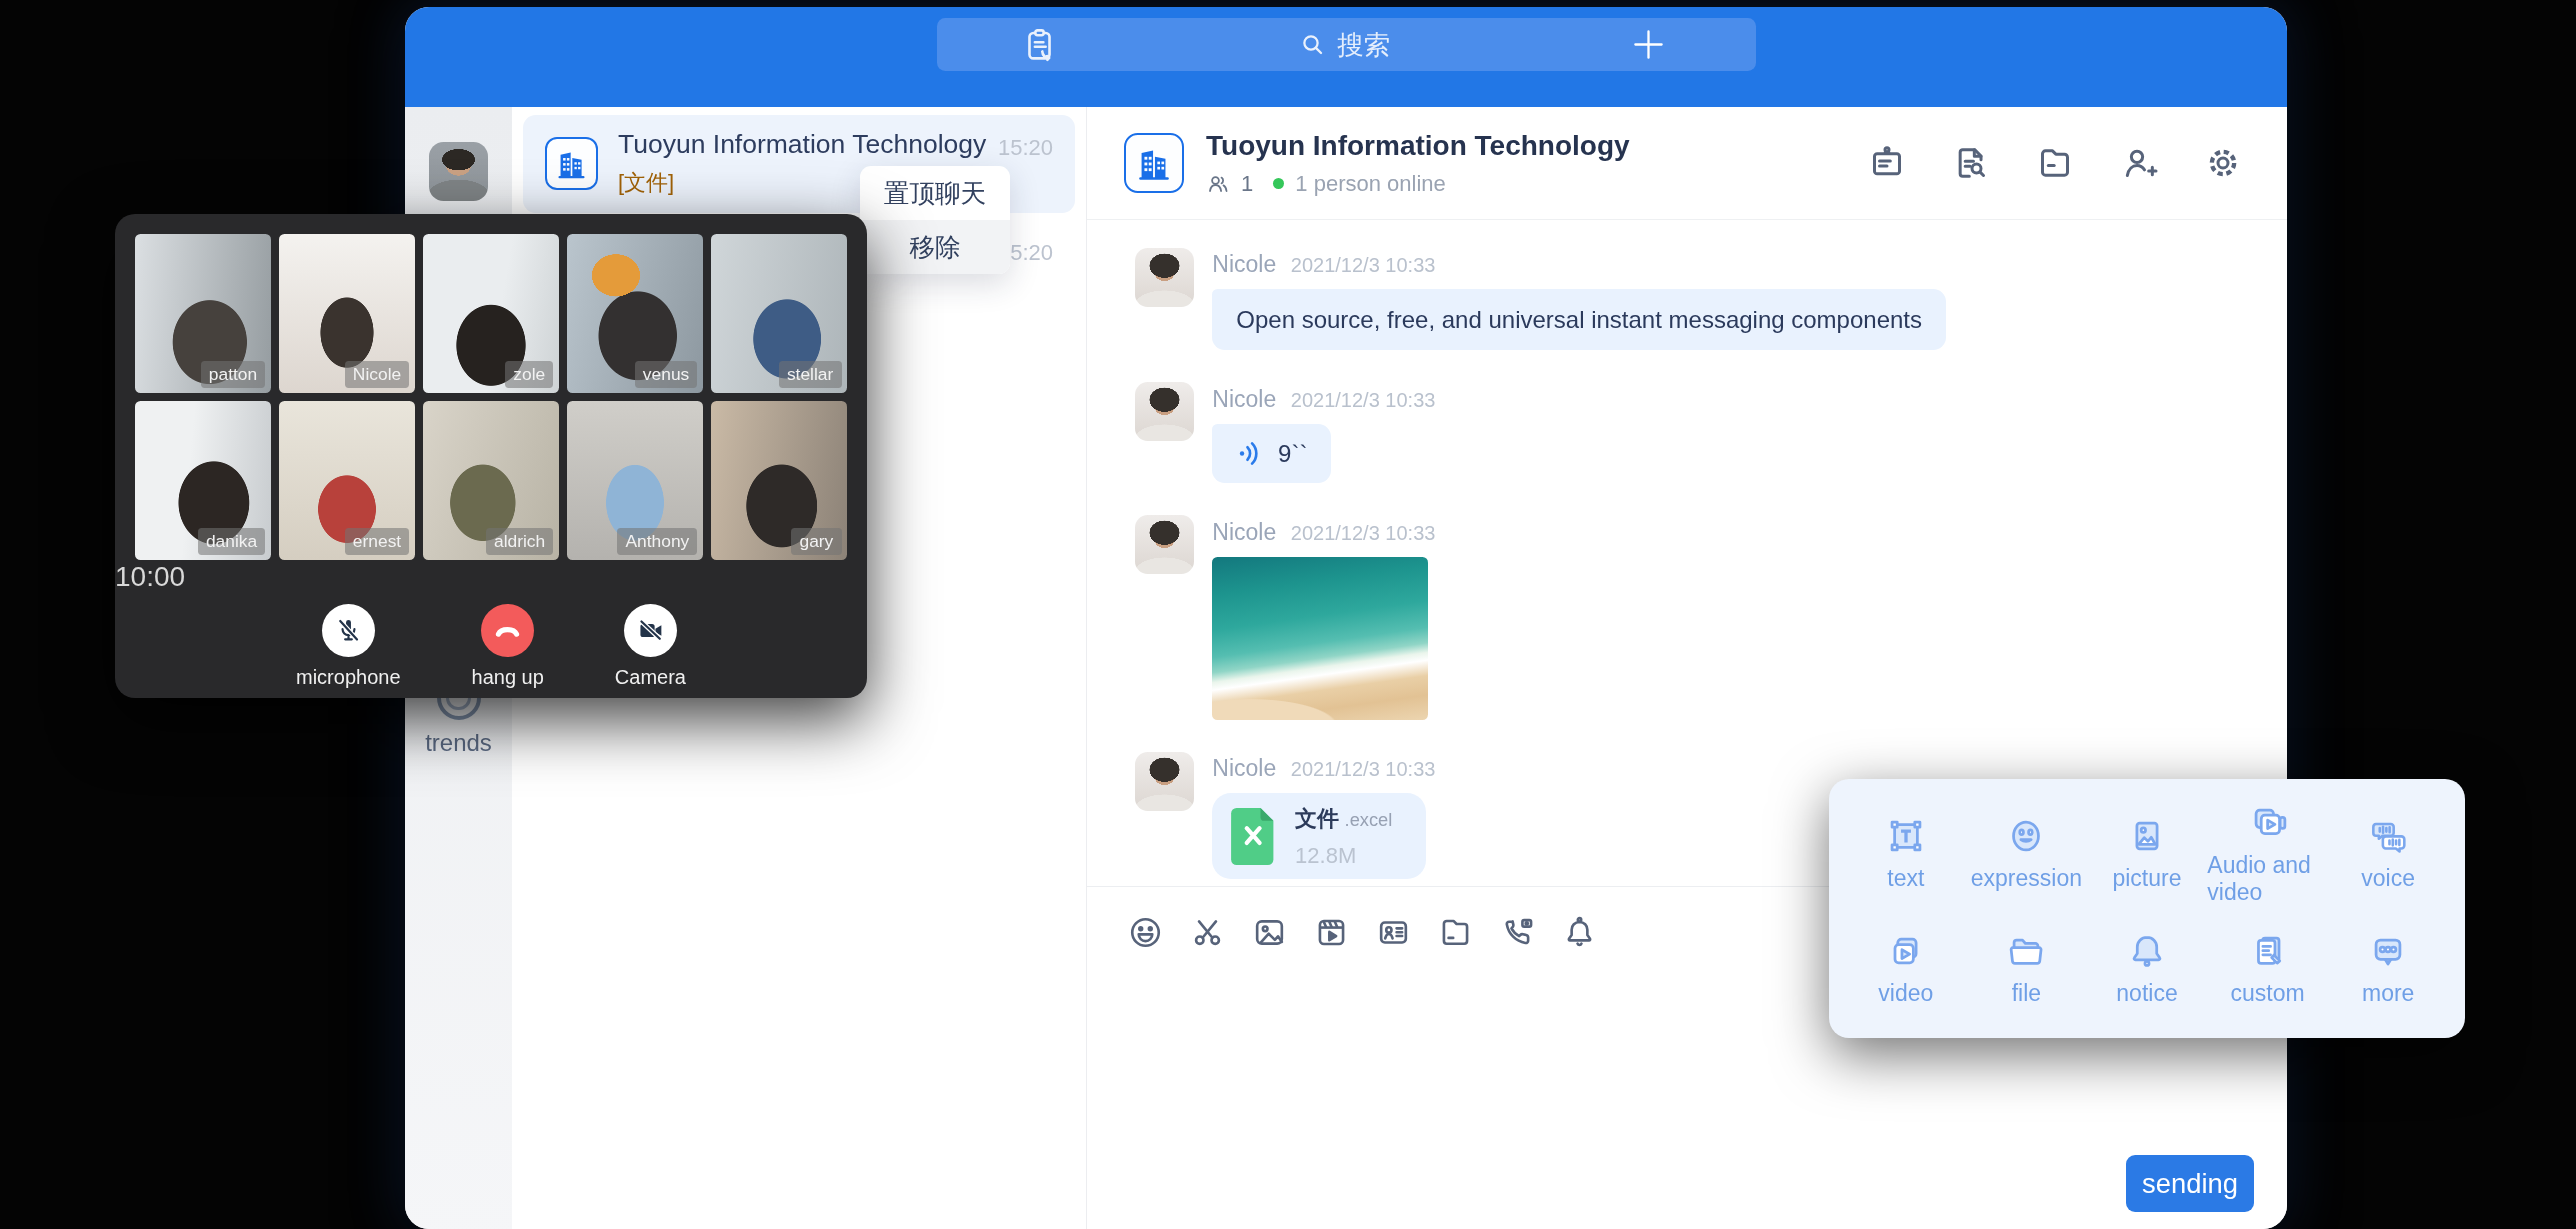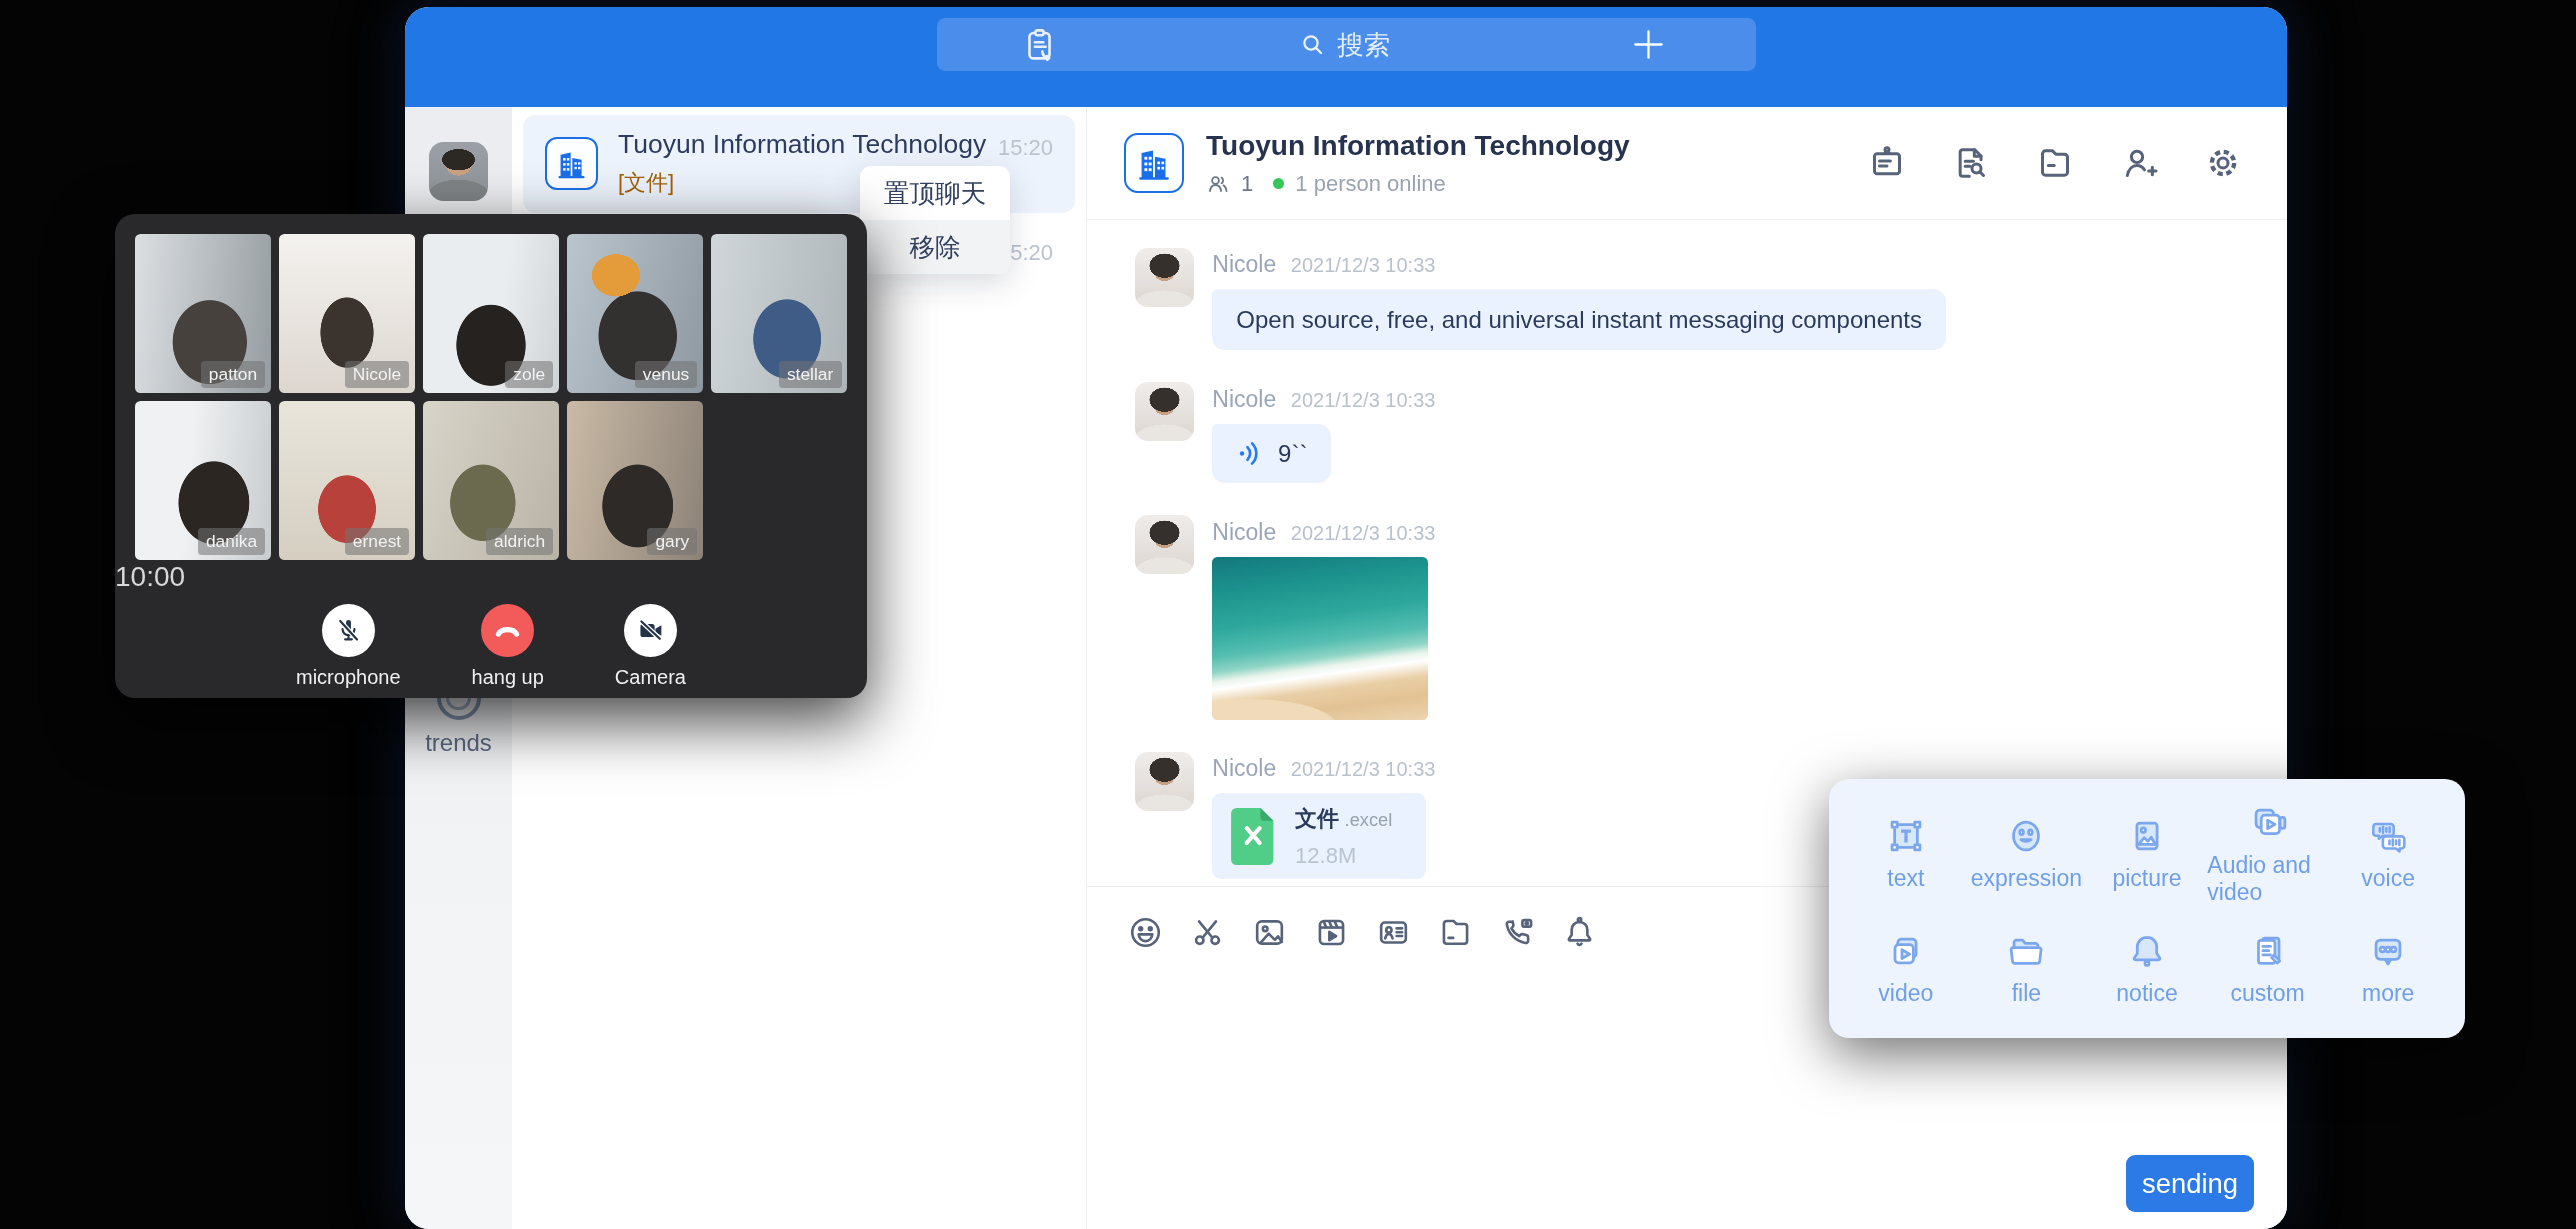--- a/index.html
+++ b/index.html
@@ -87,21 +87,21 @@
   .bubble.text { padding:16.5px 24px; font-size:24px; color:#2b3a5c; white-space:nowrap; }
   .bubble.voice { height:59px; display:flex; align-items:center; gap:12.8px; padding:0 24px; cursor:pointer; }
   .bubble.voice svg { width:29px; height:29px; }
   .v-dur { font-size:24px; color:#2b3a5c; }
   .m-image { width:216px; height:163px; border-radius:5.5px; cursor:pointer;
       background:
         radial-gradient(130% 55% at 18% 104%, #f0dab9 0 30%, rgba(240,218,185,0) 31%),
         linear-gradient(172deg,#13787e 0%, #1d948e 20%, #2ea89d 38%, #55beb1 52%, #90d5c6 60%,
                         #eaf5ec 65%, #ffffff 69%, #e9cfa6 77%, #e2c294 87%, #ecd5b0 100%); }
   .bubble.file { width:214px; height:86px; display:flex; align-items:center; gap:16.5px; padding:0 18.3px;
-                 border-radius:9px; cursor:pointer; }
+                 border-radius:19px; cursor:pointer; }
   .f-icon { width:48px; height:57px; flex:none; }
   .f-name { font-size:22px; color:#2c3b5b; font-weight:700; }
   .f-ext { font-size:18.3px; color:#97a1b3; font-weight:400; margin-left:5.5px; }
   .f-size { font-size:22px; color:#bac3d0; margin-top:9.1px; }
 
   
   .toolbar { border-top:1.8px solid #eceef1; height:91px; display:flex; align-items:center;
              gap:25px; padding-left:40px; }
   .toolbar svg { width:37px; height:37px; cursor:pointer; }
   .send-btn { position:absolute; right:33px; bottom:33px; width:128px; height:57px; border:none;
@@ -430,20 +430,23 @@
         </div>
       <div class="tile p5">
           <span class="tile-name">danika</span>
         </div>
       <div class="tile p6">
           <span class="tile-name">ernest</span>
         </div>
       <div class="tile p7">
           <span class="tile-name">aldrich</span>
         </div>
+      <div class="tile p8">
+          <span class="tile-name">Anthony</span>
+        </div>
       <div class="tile p9">
           <span class="tile-name">gary</span>
         </div>
     </div>
     <div class="call-timer">10:00</div>
     <div class="controls">
       <div class="ctrl">
         <div class="ctrl-circle">
           <svg viewBox="0 0 24 24">
             <rect x="10.1" y="3.8" width="3.8" height="8.4" rx="1.9" fill="#233349"></rect>

